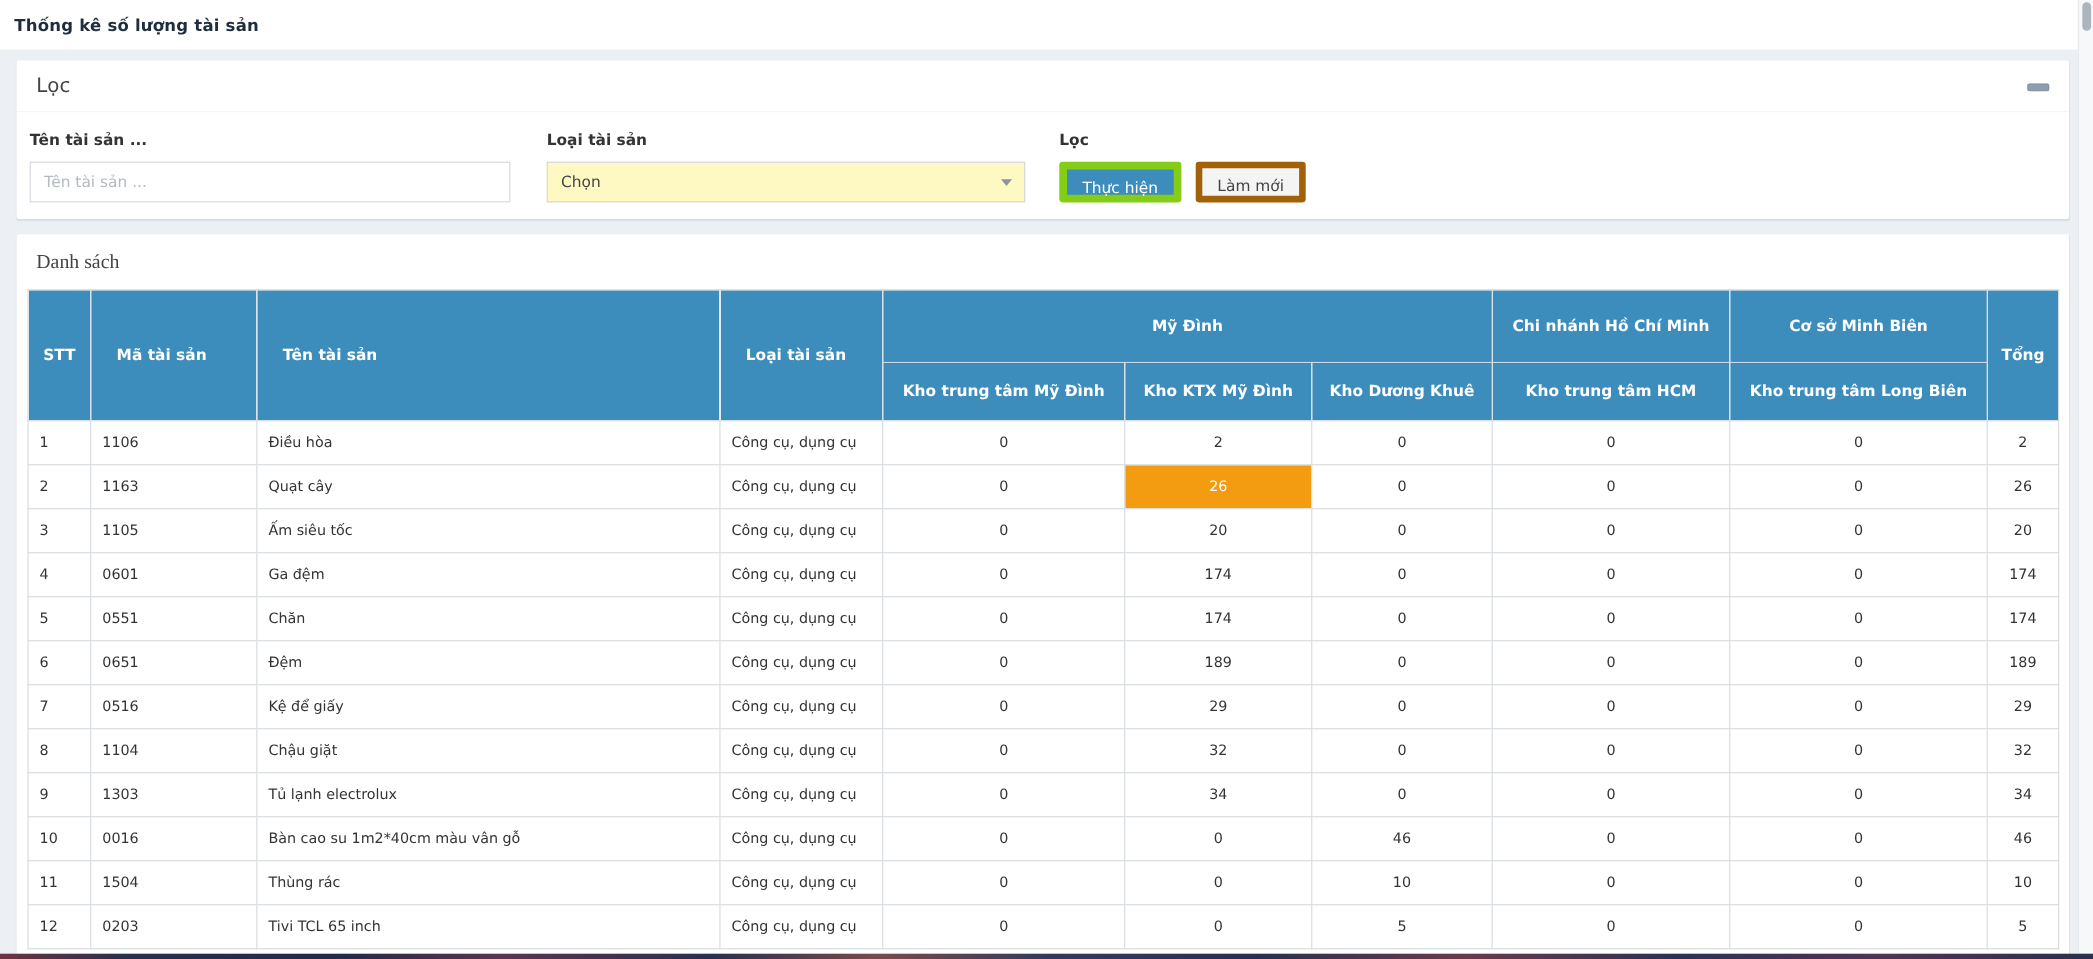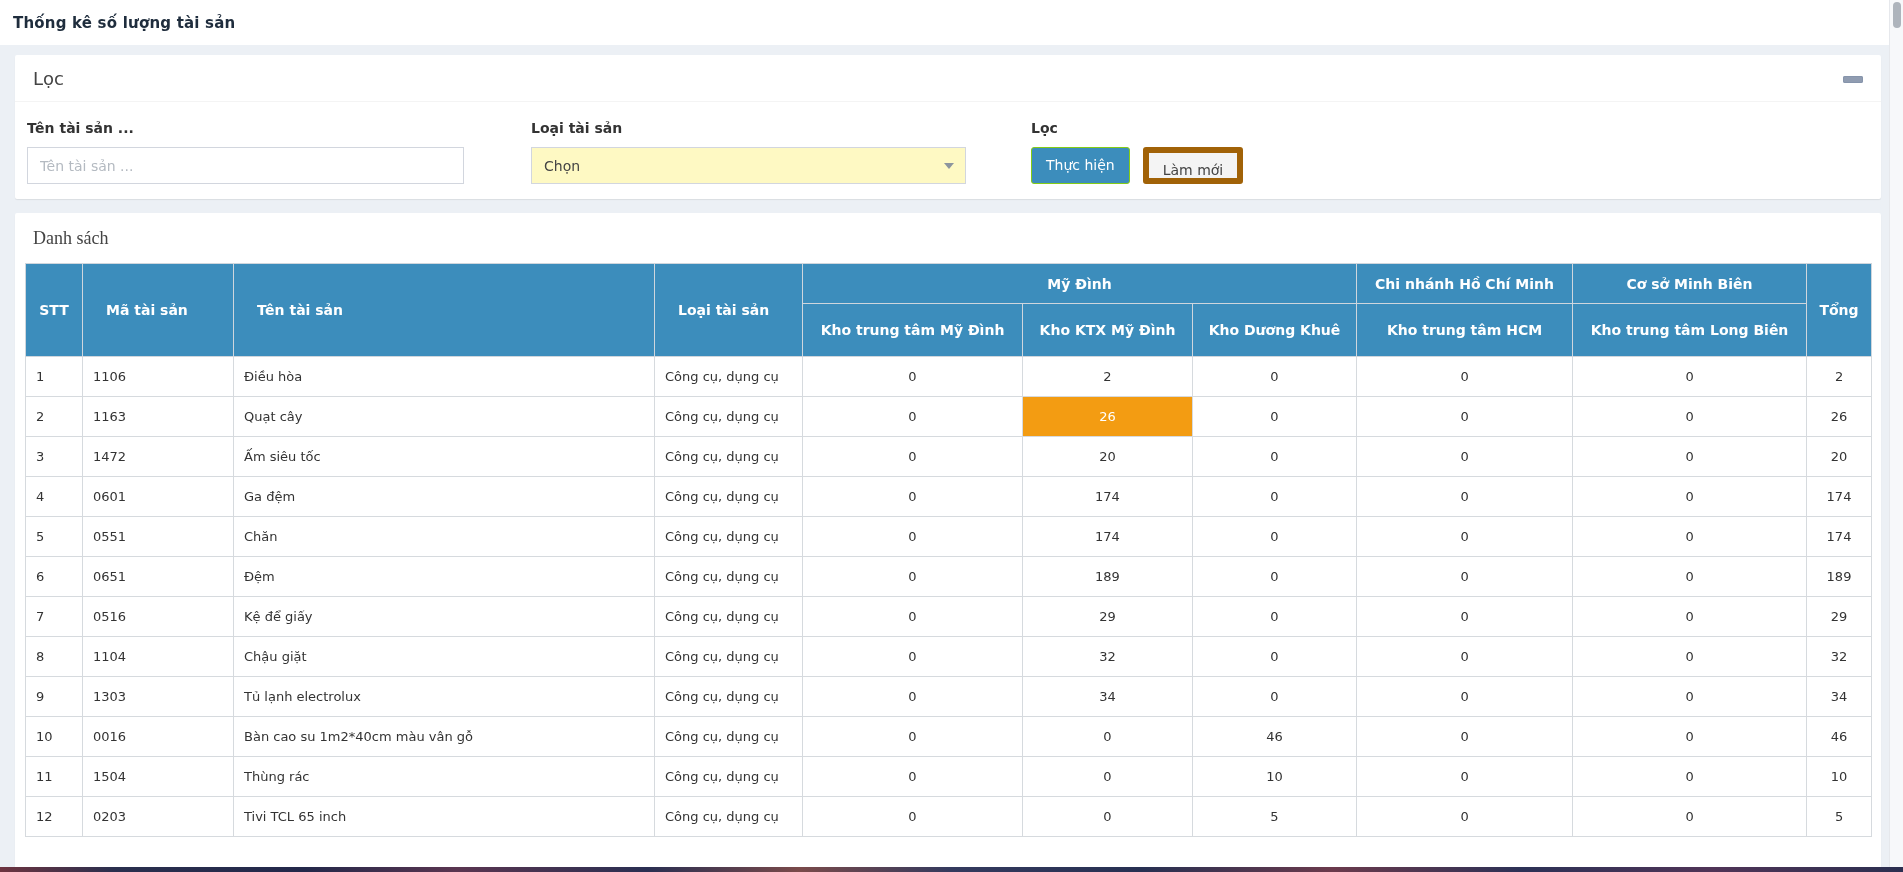--- a/index.html
+++ b/index.html
@@ -16,43 +16,43 @@
 
   
   .box { background:#fff; margin:0 8px 0 15px; border-radius:2px; box-shadow:0 1px 1px rgba(0,0,0,.08); }
   .box-header { position:relative; padding:0 18px; height:47px; display:flex; align-items:center; border-bottom:1px solid #f4f4f4; }
   .box-title { font-size:18px; font-weight:400; color:#444; }
   .collapse-btn { position:absolute; right:18px; top:20px; width:20px; height:8px; border:none; background:transparent; cursor:pointer; }
   .collapse-btn .minus-bar { display:block; width:20px; height:7px; border-radius:2px; background:#909cb1; box-shadow:inset 0 0 0 1px #8694ab; }
 
   
   .filter-box { margin-top:10px; height:144px; }
-  .filter-body { padding:18px 12px 0 12px; display:flex; align-items:flex-start;gap:34px; }
+  .filter-body { padding:18px 12px 0 12px; display:flex; align-items:flex-start; }
   .fgroup { display:flex; flex-direction:column; }
   .fgroup label { font-size:14px; font-weight:bold; color:#333; margin-bottom:11px; line-height:16px; }
   .fg-name { width:437px; margin-right:33px; }
   .fg-type { width:435px; margin-right:31px; }
   .txt-input { height:37px; width:100%; border:1px solid #d2d6de; border-radius:0; padding:6px 12px; font-size:14px; color:#555; font-family:inherit; outline:none; }
   .txt-input::placeholder { color:#b4bac1; opacity:1; }
   .sel { height:37px; width:100%; border:1px solid #d2d6de; background:#fef9c3; display:flex; align-items:center; padding:0 12px; font-size:14px; color:#444; position:relative; cursor:pointer; }
   .sel .caret { position:absolute; right:11px; top:15px; width:0; height:0; border-left:5px solid transparent; border-right:5px solid transparent; border-top:6px solid #8c959e; }
   .btn-row { display:flex; gap:13px; }
   .btn { height:37px; font-size:14px; font-family:inherit; border-radius:3px; cursor:pointer; padding:0 14px; line-height:35px; }
-  .btn-primary { background:var(--primary,#3c8dbc); border:1px solid #84cc16; color:#fff; }
+  .btn-primary { background:var(--primary,#3c8dbc); border:7px solid #84cc16; color:#fff; }
   .btn-default { background:#f4f4f4; border:6px solid #a16207; color:#444; }
 
   
   .list-box { margin-top:14px; height:700px; overflow:hidden; }
   .list-header { height:50px; border-bottom:none;font-family:Liberation Serif, serif; }
   .list-body { padding:0 10px 10px 10px; }
 
   table.stat { border-collapse:collapse; table-layout:fixed; width:1846px; font-size:13px; }
   .stat th, .stat td { border:1px solid #d6dade; overflow:hidden; white-space:nowrap; }
   .stat thead th { background:var(--header-blue,#3c8dbc); color:#fff; font-weight:bold; font-size:14px; text-align:center; vertical-align:middle; border-color:#cfd6dd; }
-  .stat thead tr.r1 th { height:40px; }
+  .stat thead tr.r1 th { height:66px; }
   .stat thead tr.r2 th { height:53px; }
   .stat thead th.al { text-align:left; padding-left:23px; }
   .stat tbody td { height:40px; padding:0 10px; color:#333; background:#fff; }
   .stat tbody td.left { text-align:left; }
   .stat tbody td.num { text-align:center; padding:0 4px; }
   .stat tbody td.hl { background:var(--highlight,#f39c12); color:#fff; }
 
   
   .scrollbar { position:absolute; top:0; right:0; width:14px; height:872px; background:#f7f8fa; border-left:1px solid #e6e8ec; }
   .scroll-thumb { position:absolute; top:2px; left:3px; width:8px; height:26px; border-radius:4px; background:#aeb4bc; }
@@ -156,21 +156,21 @@
               <td class="left">Công cụ, dụng cụ</td>
               <td class="num">0</td>
               <td class="num hl">26</td>
               <td class="num">0</td>
               <td class="num">0</td>
               <td class="num">0</td>
               <td class="num">26</td>
             </tr>
             <tr>
               <td class="left">3</td>
-              <td class="left">1472</td>
+              <td class="left">1105</td>
               <td class="left">Ấm siêu tốc</td>
               <td class="left">Công cụ, dụng cụ</td>
               <td class="num">0</td>
               <td class="num">20</td>
               <td class="num">0</td>
               <td class="num">0</td>
               <td class="num">0</td>
               <td class="num">20</td>
             </tr>
             <tr>

